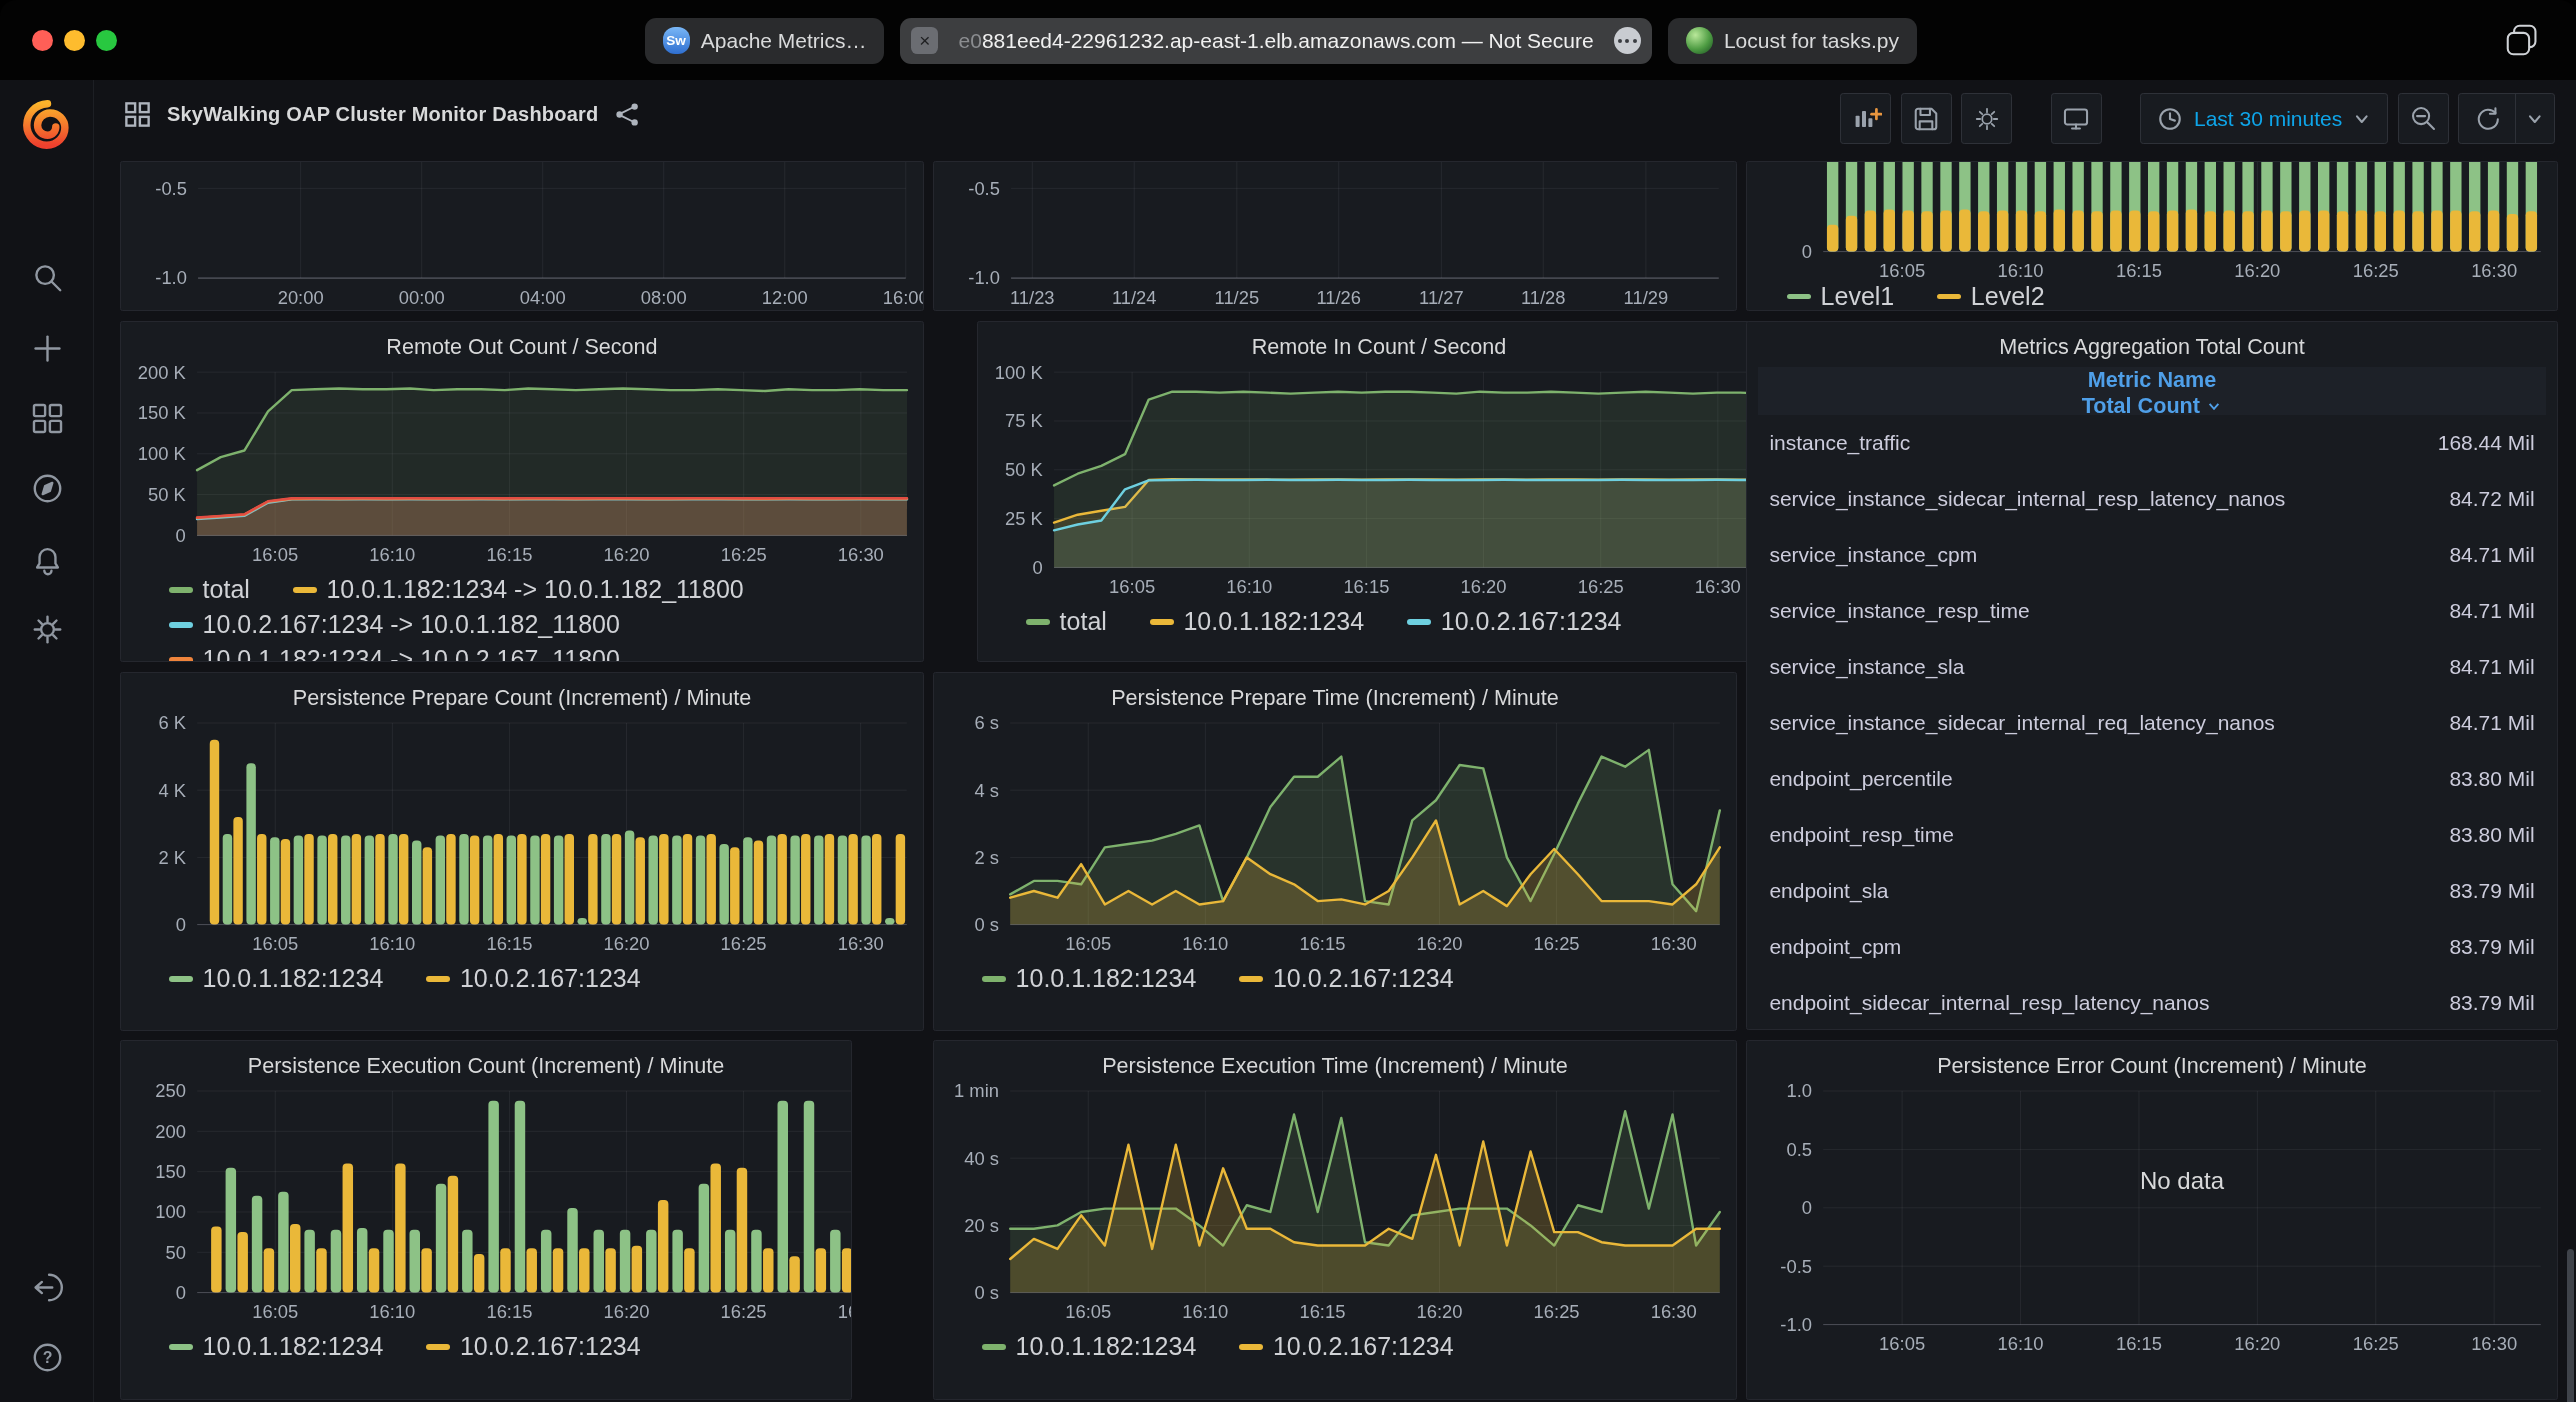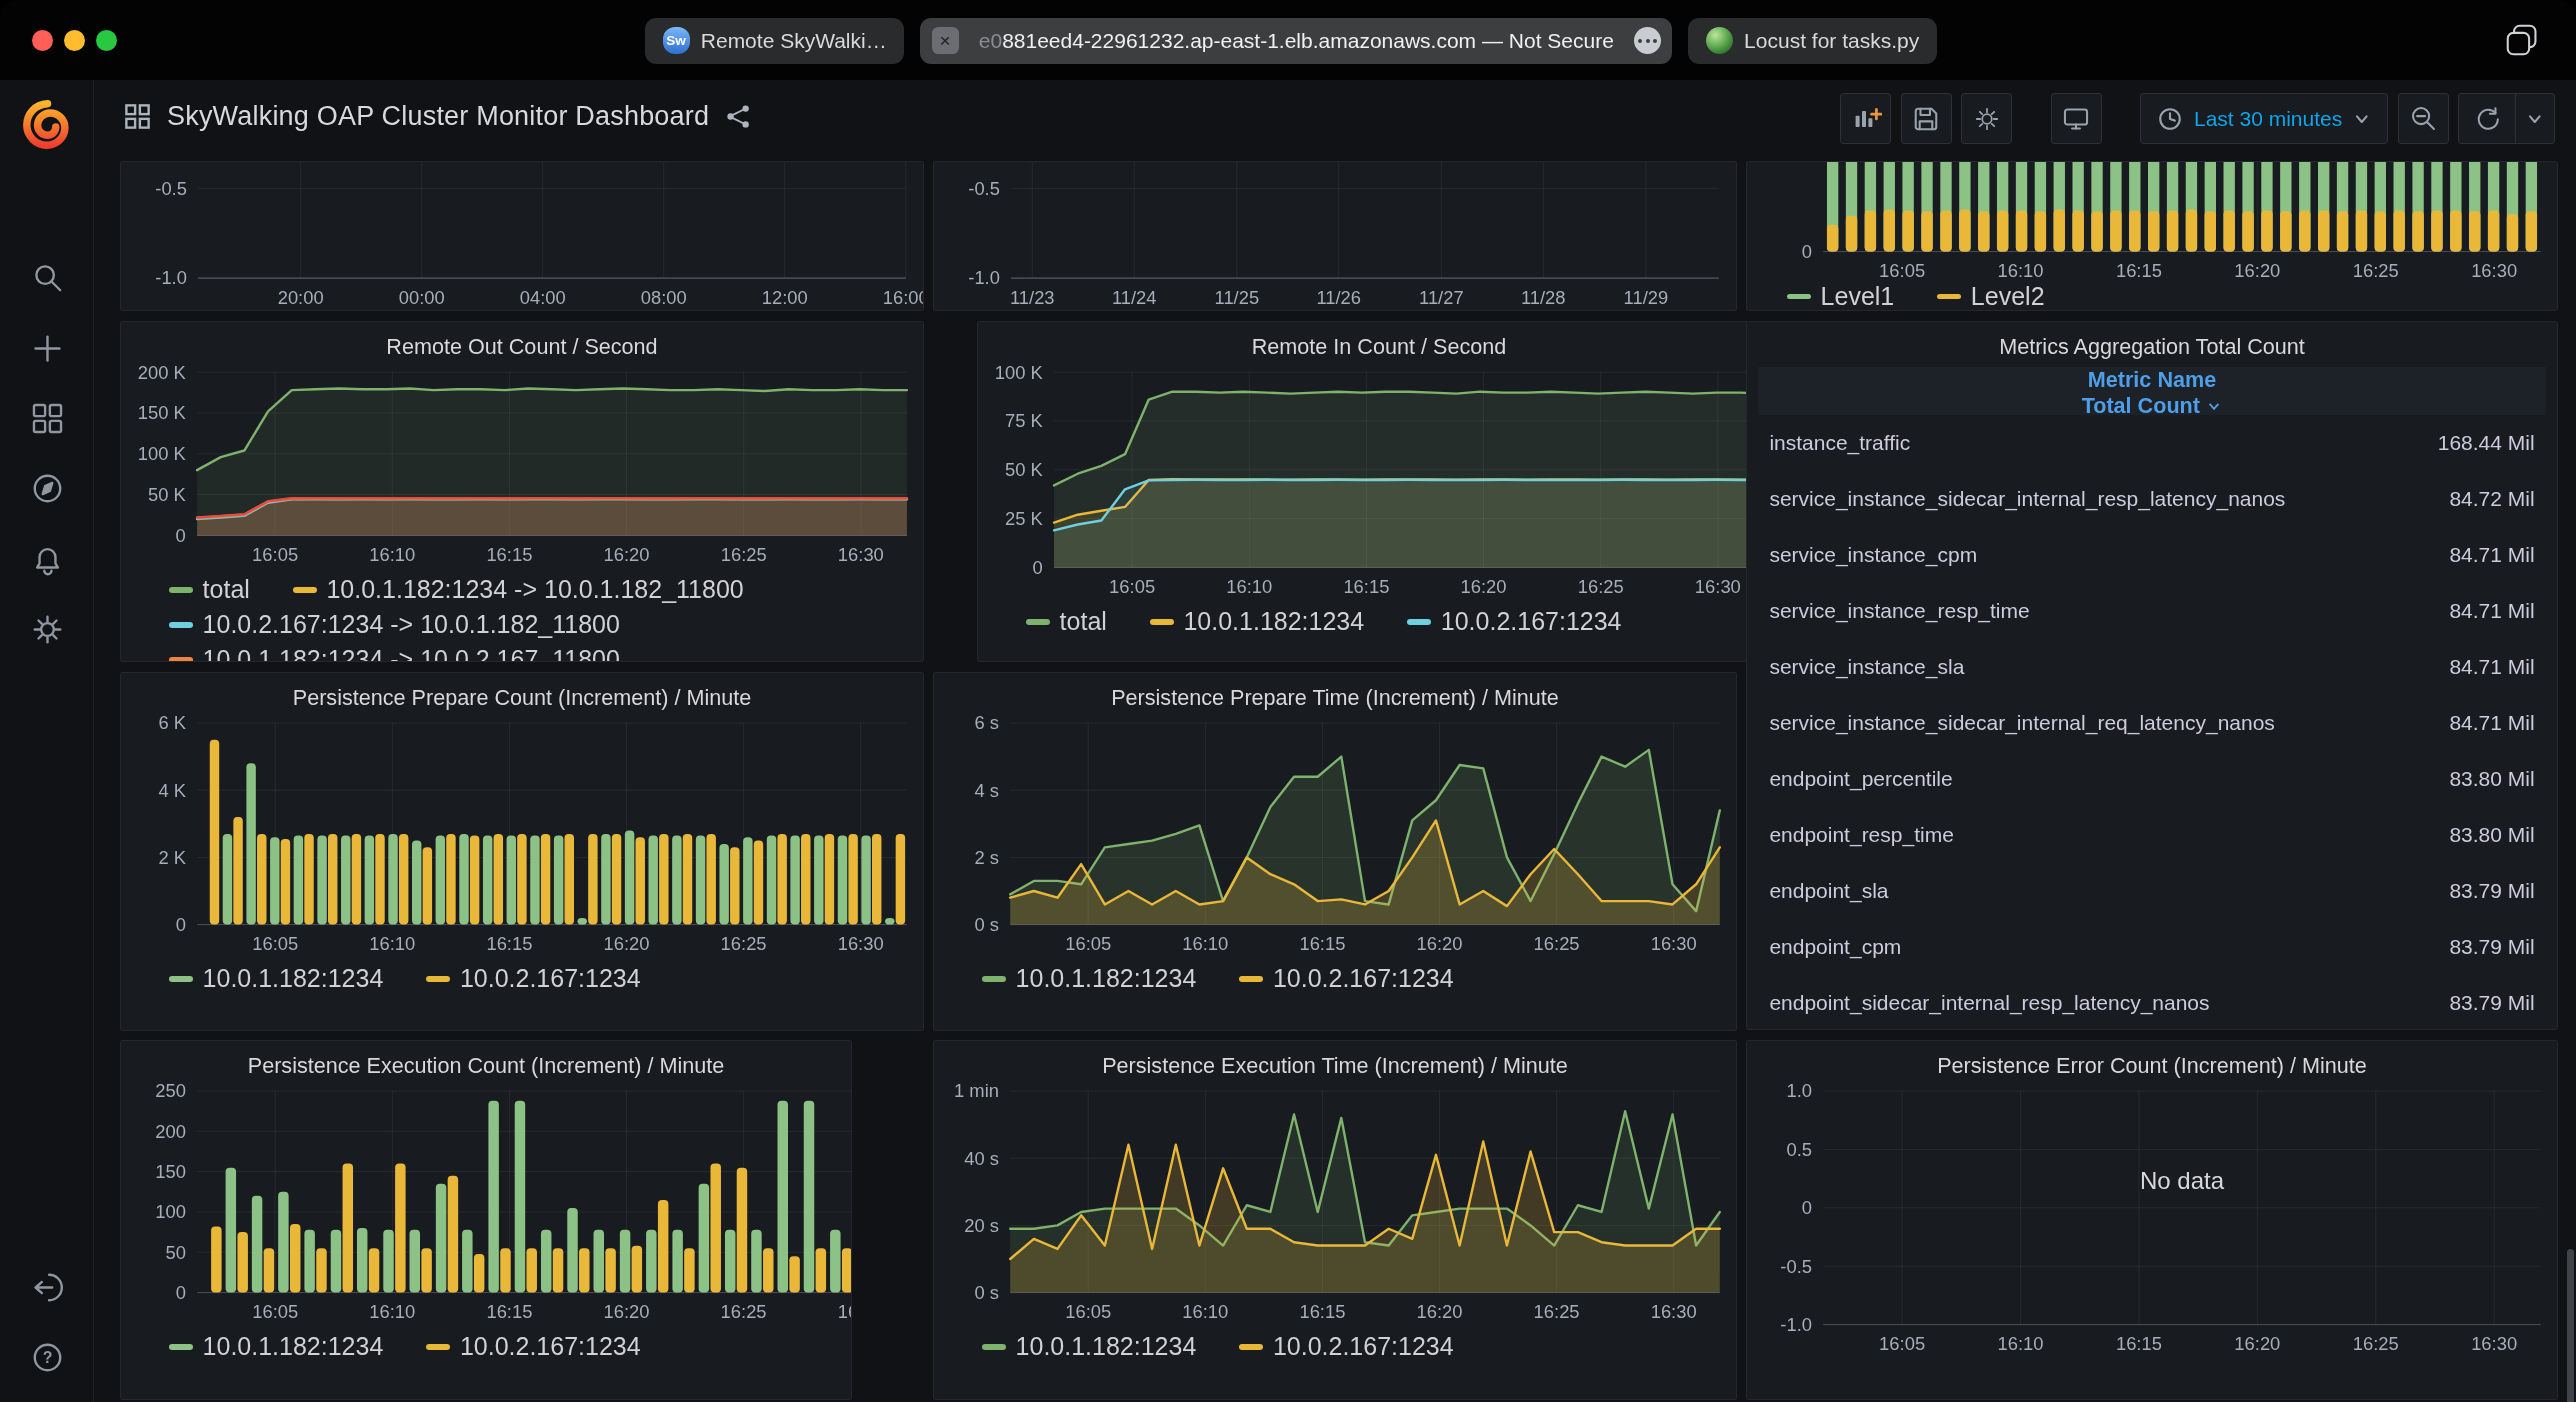--- a/index.html
+++ b/index.html
@@ -29,21 +29,21 @@
   .stack-ico { position:absolute; right:35px; top:21px; }
 
   .app { position:absolute; left:0; top:80px; right:0; bottom:0; background:#111216; }
   .sidebar { position:absolute; left:0; top:0; width:94px; bottom:0; border-right:0.8px solid #1d1f24; }
   .side-ico { position:absolute; left:30px; width:35px; height:35px; }
   .side-ico svg { stroke:#9097a1; fill:none; stroke-width:3; stroke-linecap:round; stroke-linejoin:round; }
   .logo { position:absolute; left:21px; top:17.6px; width:53px; height:53px; }
 
   .gf-header { position:absolute; left:94px; top:0; right:0; height:77px; }
   .hdr-left { position:absolute; left:30px; top:21px; display:flex; align-items:center; gap:16px; }
-  .hdr-title { color:#d8d9da; font-size:27px; font-weight:400; letter-spacing:0.2px; }
+  .hdr-title { color:#d8d9da; font-size:20px; font-weight:700; letter-spacing:0.2px; }
   .toolbar { position:absolute; right:21px; top:13px; display:flex; align-items:center; gap:9.6px; }
   .tbtn { height:51px; min-width:51px; border:0.8px solid #2e3138; border-radius:3.2px; background:#181b20;
           display:flex; align-items:center; justify-content:center; color:#c4c9d0; }
   .tbtn svg { stroke:#9aa2ac; fill:none; stroke-width:2.6; stroke-linecap:round; stroke-linejoin:round; }
   .tb-gap { width:19px; }
   .time-pill { gap:11.2px; padding:0 16px; font-size:21px; color:#0ea5e9; }
   .btn-split { display:flex; }
   .btn-split .divider { width:0.8px; background:#2e3138; height:51px; }
 
   .dash { position:absolute; left:94px; top:77px; right:0; bottom:0; }
@@ -71,21 +71,21 @@
 
 <div class="chrome">
   <div class="lights">
     <span class="light l-red"></span>
     <span class="light l-yellow"></span>
     <span class="light l-green"></span>
   </div>
   <div class="tabs">
     <div class="tab">
       <span class="favicon">Sw</span>
-      <span>Remote SkyWalki…</span>
+      <span>Apache Metrics…</span>
     </div>
     <div class="tab active">
       <span class="tab-close">×</span>
       <span class="tab-url"><span class="dim">e0</span><span>881eed4-22961232.ap-east-1.elb.amazonaws.com — Not Secure</span></span>
       <span class="tab-more">
           <i></i>
           <i></i>
           <i></i>
         </span>
     </div>

